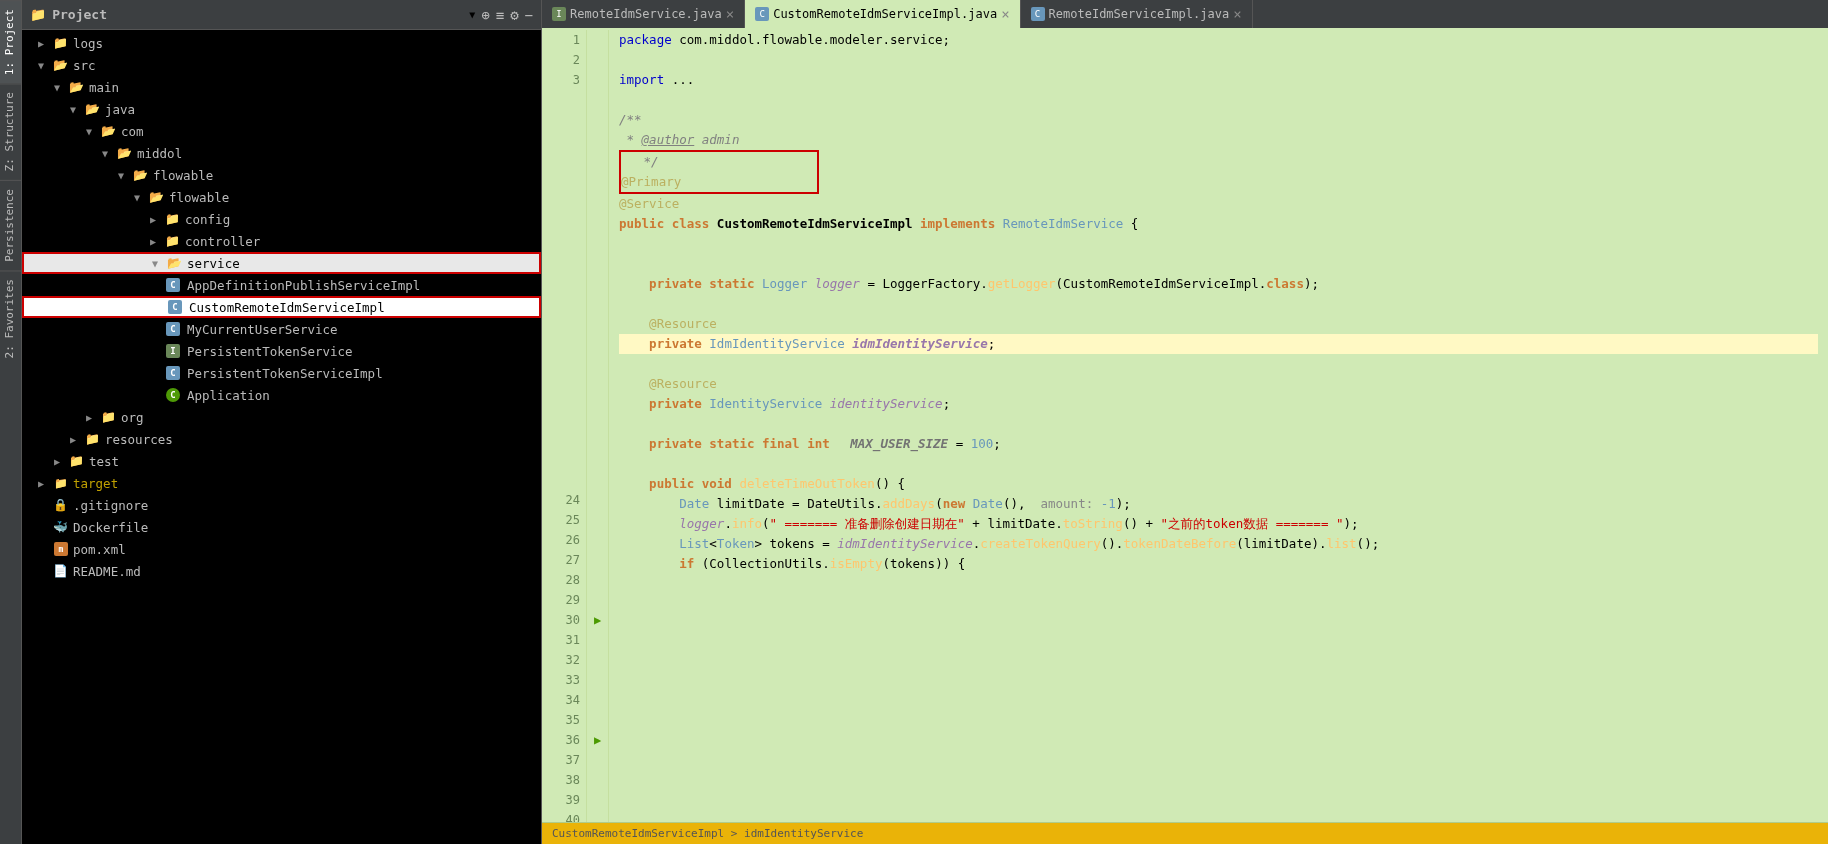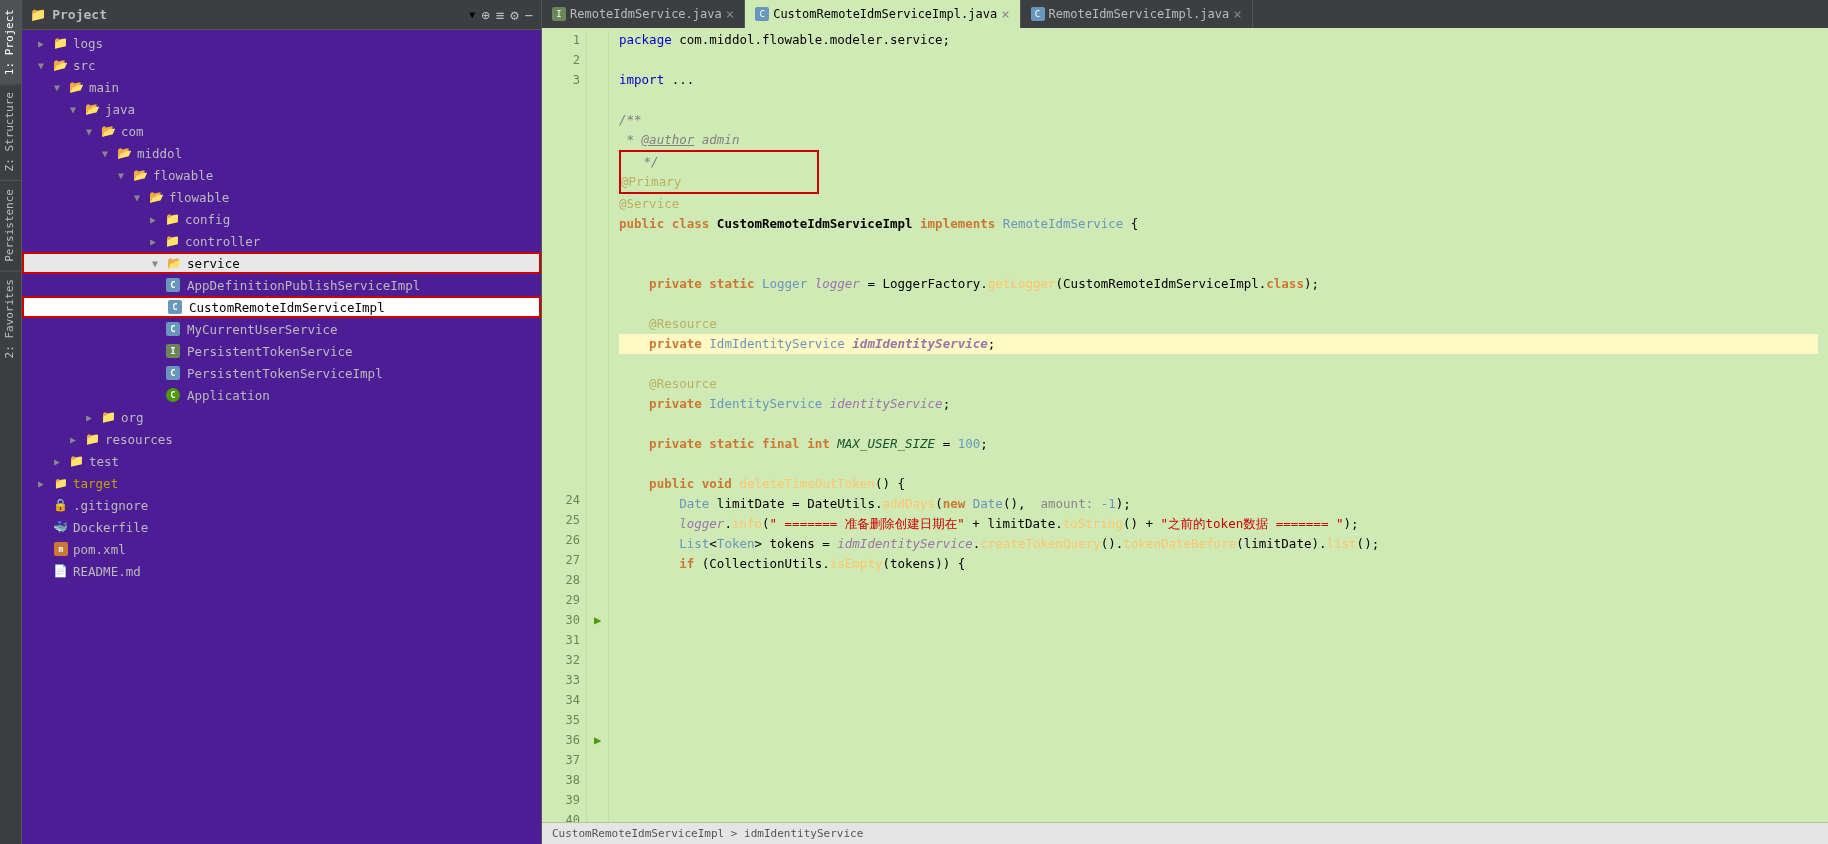--- a/index.html
+++ b/index.html
@@ -58,21 +58,21 @@
       color: #bbb;
       font-size: 14px;
       cursor: pointer;
     }
 
     .file-tree {
       flex: 1;
       overflow-y: auto;
       overflow-x: hidden;
       padding: 2px 0;
-      background: #4c1d95;
+      background: #000000;
     }
 
     .tree-item {
       display: flex;
       align-items: center;
       padding: 2px 4px;
       cursor: pointer;
       white-space: nowrap;
       color: #bbb;
       font-size: 12.5px;
@@ -174,21 +174,21 @@
     }
 
     
     .kw { color: #0000cc; font-weight: normal; } 
     .kw2 { color: #cc7832; font-weight: bold; } 
     .cmt { color: #808080; font-style: italic; }
 
     
     .breadcrumb-bar {
       height: 22px;
-      background: #e5e5e5;
+      background: #eab308;
       border-top: 1px solid #b0cc8a;
       display: flex;
       align-items: center;
       padding: 4px 10px;
       font-size: 11px;
       color: #555;
       gap: 4px;
     }
   </style>
 </head>
@@ -546,21 +546,21 @@
           <div class="code-line highlighted-line">    <span class="kw2">private</span> <span style="color:#6897bb;">IdmIdentityService</span> <span style="color:#9876aa; font-style:italic; font-weight:bold;">idmIdentityService</span>;</div>
           
           <div class="code-line"></div>
           
           <div class="code-line">    <span style="color:#bbb060;">@Resource</span></div>
           
           <div class="code-line">    <span class="kw2">private</span> <span style="color:#6897bb;">IdentityService</span> <span style="color:#9876aa; font-style:italic;">identityService</span>;</div>
           
           <div class="code-line"></div>
           
-          <div class="code-line">    <span class="kw2">private</span> <span class="kw2">static</span> <span class="kw2">final</span> <span class="kw2">int</span> <span style="color:#14532d; font-style:italic; font-weight:normal;">MAX_USER_SIZE</span> = <span style="color:#6897bb;">100</span>;</div>
+          <div class="code-line">    <span class="kw2">private</span> <span class="kw2">static</span> <span class="kw2">final</span> <span class="kw2">int</span> <span style="color:#737373; font-style:italic; font-weight:bold;margin-left:13px;">MAX_USER_SIZE</span> = <span style="color:#6897bb;">100</span>;</div>
           
           <div class="code-line"></div>
           
           <div class="code-line">    <span class="kw2">public</span> <span class="kw2">void</span> <span style="color:#ffc66d;">deleteTimeOutToken</span>() {</div>
           
           <div class="code-line">        <span style="color:#6897bb;">Date</span> <span style="color:#000;">limitDate</span> = <span style="color:#000;">DateUtils</span>.<span style="color:#ffc66d;">addDays</span>(<span class="kw2">new</span> <span style="color:#6897bb;">Date</span>(),  <span style="color:#888;">amount:</span> <span style="color:#6897bb;">-1</span>);</div>
           
           <div class="code-line">        <span style="color:#9876aa; font-style:italic;">logger</span>.<span style="color:#ffc66d;">info</span>(<span style="color:#cc0000;">" ======= 准备删除创建日期在"</span> + limitDate.<span style="color:#ffc66d;margin-top:18px;">toString</span>() + <span style="color:#cc0000;">"之前的token数据 ======= "</span>);</div>
           
           <div class="code-line">        <span style="color:#6897bb;">List</span>&lt;<span style="color:#6897bb;">Token</span>&gt; <span style="color:#000;">tokens</span> = <span style="color:#9876aa; font-style:italic;">idmIdentityService</span>.<span style="color:#ffc66d;">createTokenQuery</span>().<span style="color:#ffc66d;">tokenDateBefore</span>(limitDate).<span style="color:#ffc66d;">list</span>();</div>

